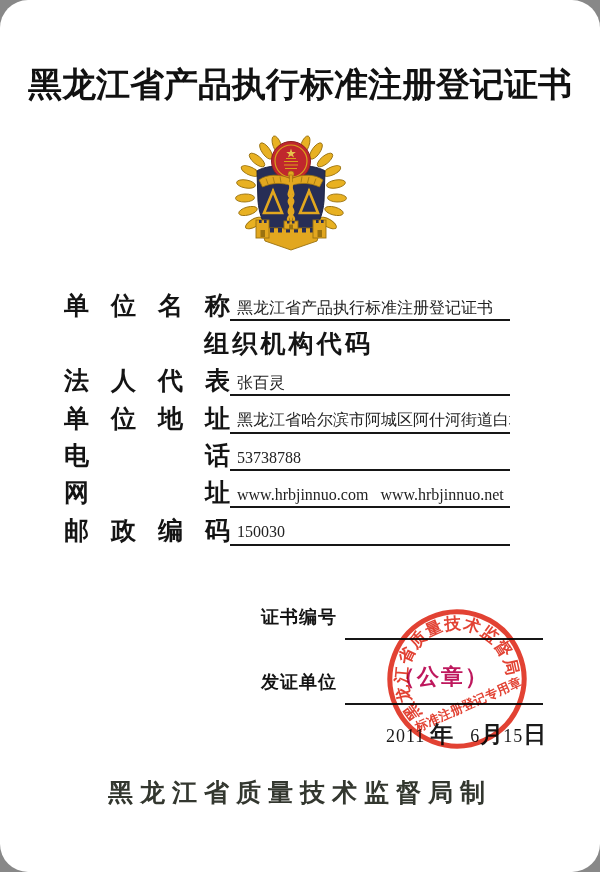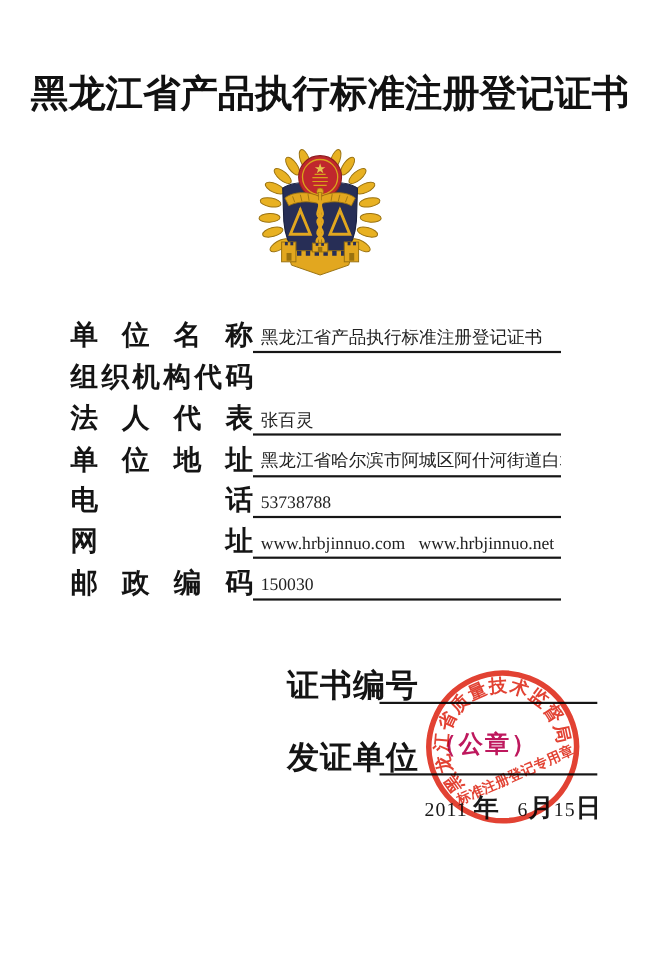--- a/index.html
+++ b/index.html
@@ -1,40 +1,40 @@
 <!DOCTYPE html>
 <html><head>
 <meta charset="utf-8">
 <style>
   html,body{margin:0;padding:0;background:#888;}
   .page{
     position:relative;width:600px;height:872px;background:#ffffff;
     margin:0 auto;overflow:hidden;
-    font-family:"Liberation Serif","DejaVu Serif",serif;color:#1a1a1a;
+    font-family:"Liberation Serif","DejaVu Serif",serif;color:#1a1a1a;border-radius:28px;
   }
   
   .title{
     position:absolute;top:62px;left:0;width:600px;text-align:center;
     font-size:34px;font-weight:bold;letter-spacing:0px;color:#111;
   }
   
   .emblem{position:absolute;left:233px;top:131px;width:116px;height:130px;}
   
   .fields{position:absolute;left:64px;top:284px;width:446px;}
-  .frow{display:flex;align-items:flex-end;height:37.4px;}
+  .frow{display:flex;align-items:flex-end;height:37.4px;justify-content:center;}
   .flabel{
     width:166px;flex:0 0 166px;font-size:25px;font-weight:bold;line-height:1;
     text-align:justify;text-align-last:justify;padding-bottom:3px;color:#141414;
   }
   .fvalue{
     flex:1;border-bottom:2px solid #161616;font-size:16px;line-height:1.15;
     padding:0 2px 2px 7px;white-space:pre;overflow:hidden;color:#222;
   }
   
-  .clabel{position:absolute;font-size:29px;font-weight:bold;line-height:1.2;letter-spacing:1px;color:#141414;}
+  .clabel{position:absolute;font-size:18px;font-weight:bold;line-height:1.2;letter-spacing:1px;color:#141414;}
   .cline{position:absolute;border-top:2px solid #161616;width:198px;height:0;}
   .gongzhang{position:absolute;left:393px;top:662px;font-size:22px;font-weight:bold;letter-spacing:2px;color:#be185d;}
   .certno-value{position:absolute;left:350px;top:616px;font-size:16px;}
   
   .dateline{position:absolute;left:386px;top:719px;display:flex;align-items:baseline;white-space:nowrap;}
   .dnum{font-size:18px;letter-spacing:1px;}
   .dunit{font-size:23px;font-weight:bold;}
   .gap1{margin-left:5px;} .gap2{margin-left:17px;} .gap3{}
   
   .seal{position:absolute;left:383px;top:605px;width:148px;height:148px;
@@ -183,14 +183,15 @@
           <path id="sealArc" d="M28.7,95.1 A50,50 0 1 1 119.3,95.1" fill="none"></path>
         </defs>
         <text font-size="16.5" letter-spacing="1.2" font-family="'Liberation Serif','DejaVu Serif',serif" font-weight="bold">
           <textPath href="#sealArc" startOffset="50%" text-anchor="middle">黑龙江省质量技术监督局</textPath>
         </text>
         <text x="74" y="106" text-anchor="middle" font-size="12.5" letter-spacing="0.3" font-family="'Liberation Serif','DejaVu Serif',serif" font-weight="bold">标准注册登记专用章</text>
       </g>
     </svg>
   </div>
 
+  <div class="footer">黑龙江省质量技术监督局制</div>
 
 </div>
 
 </body></html>

